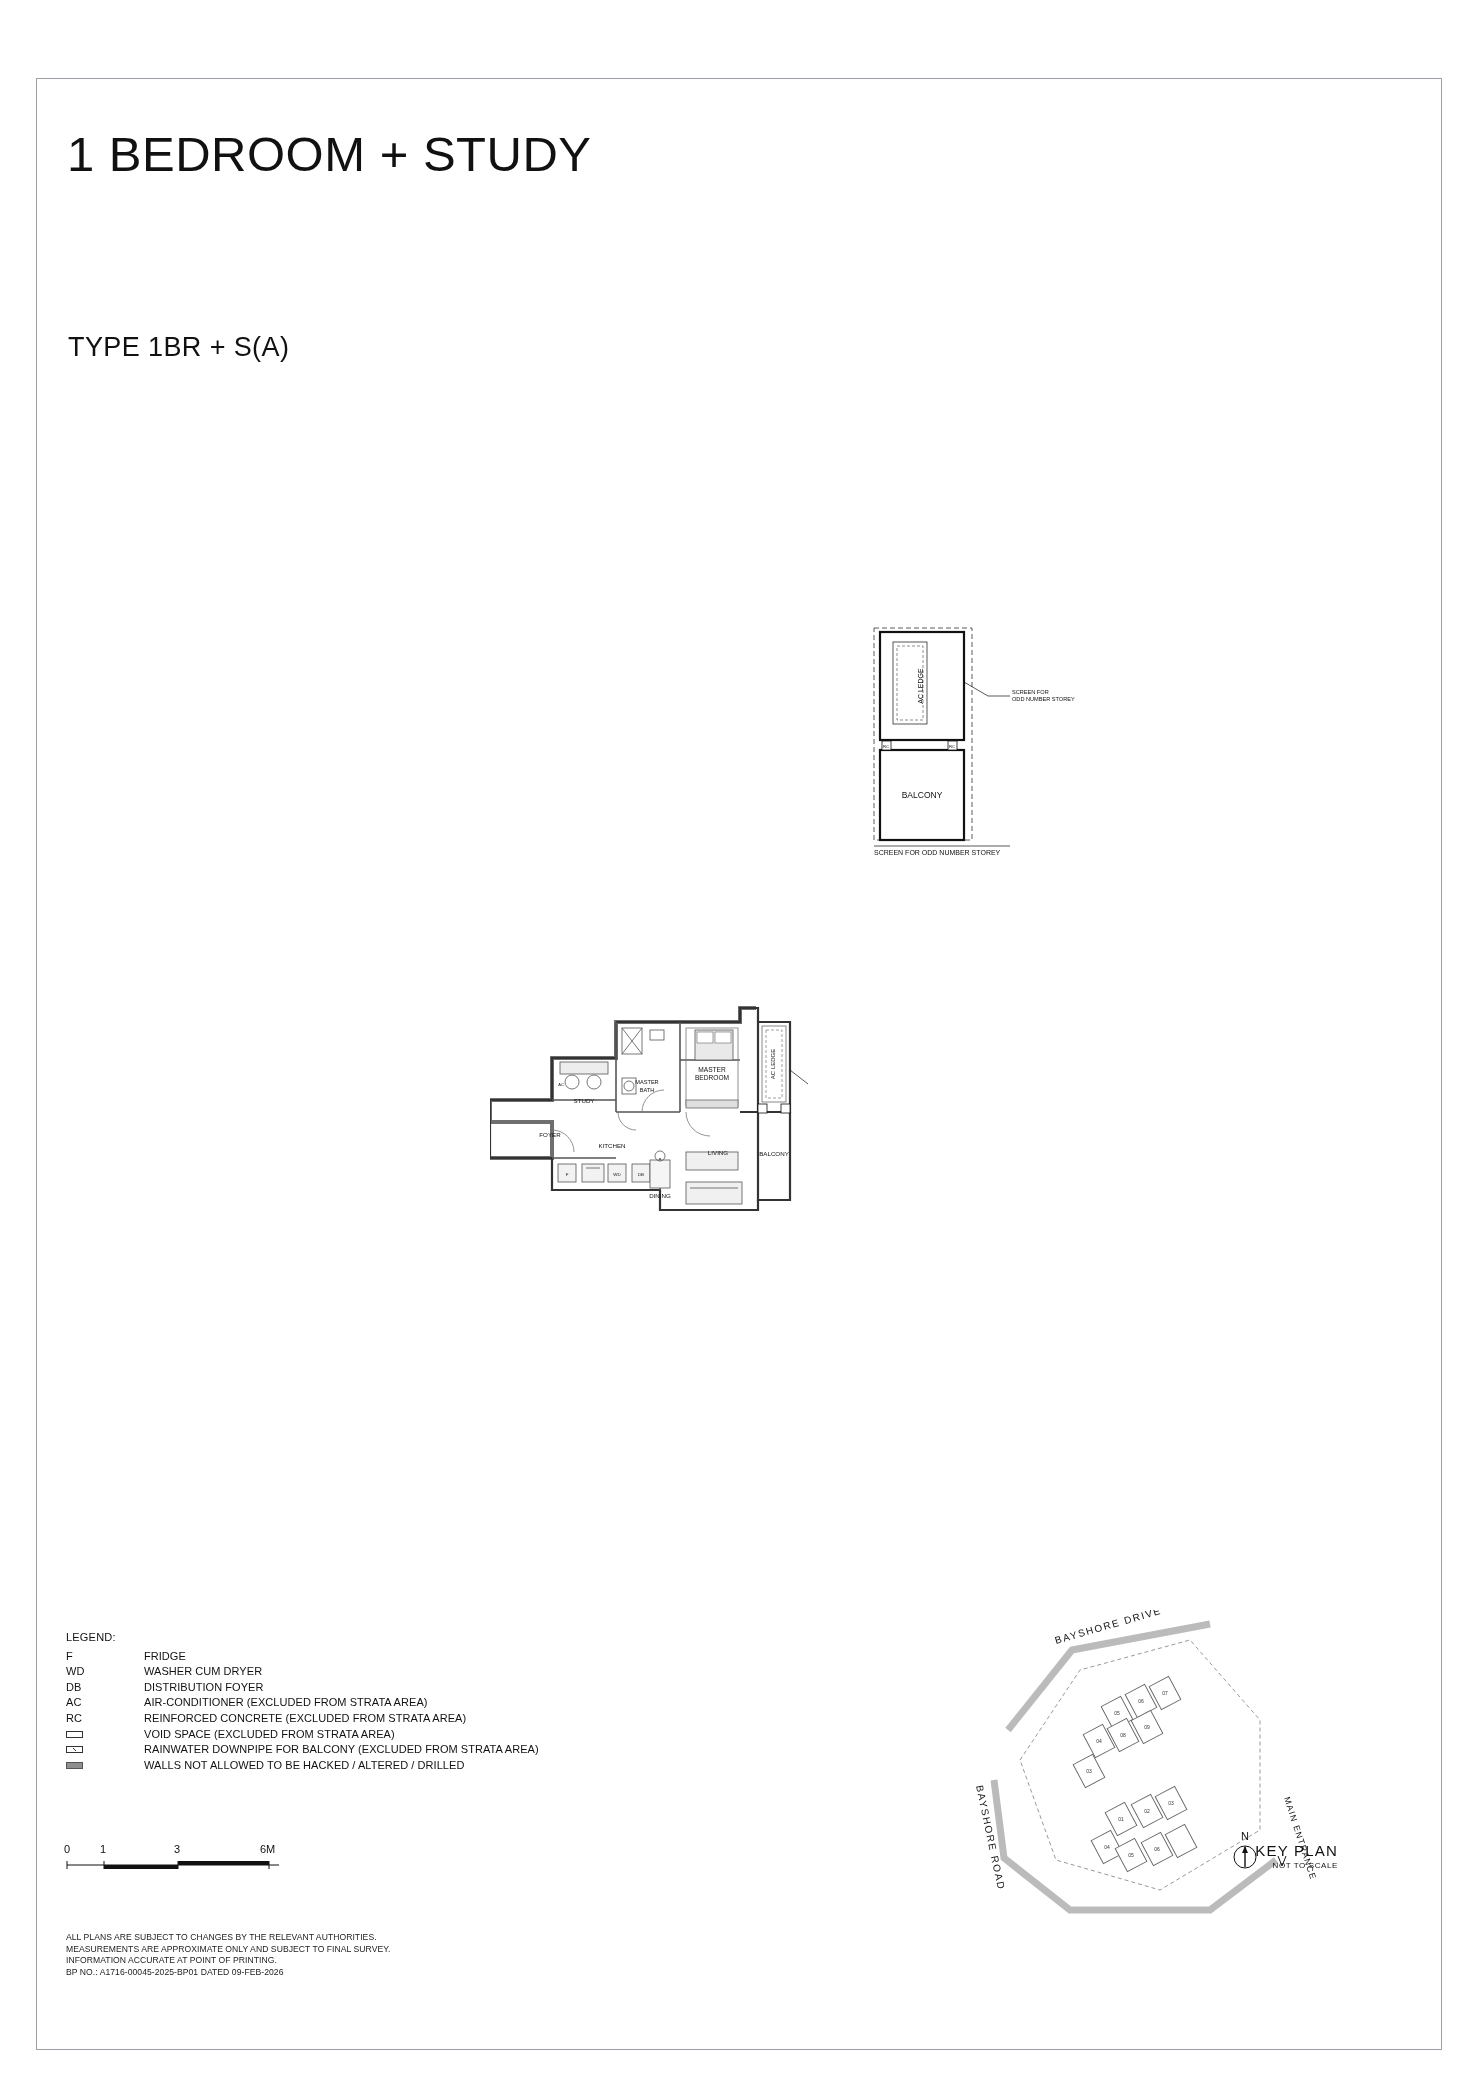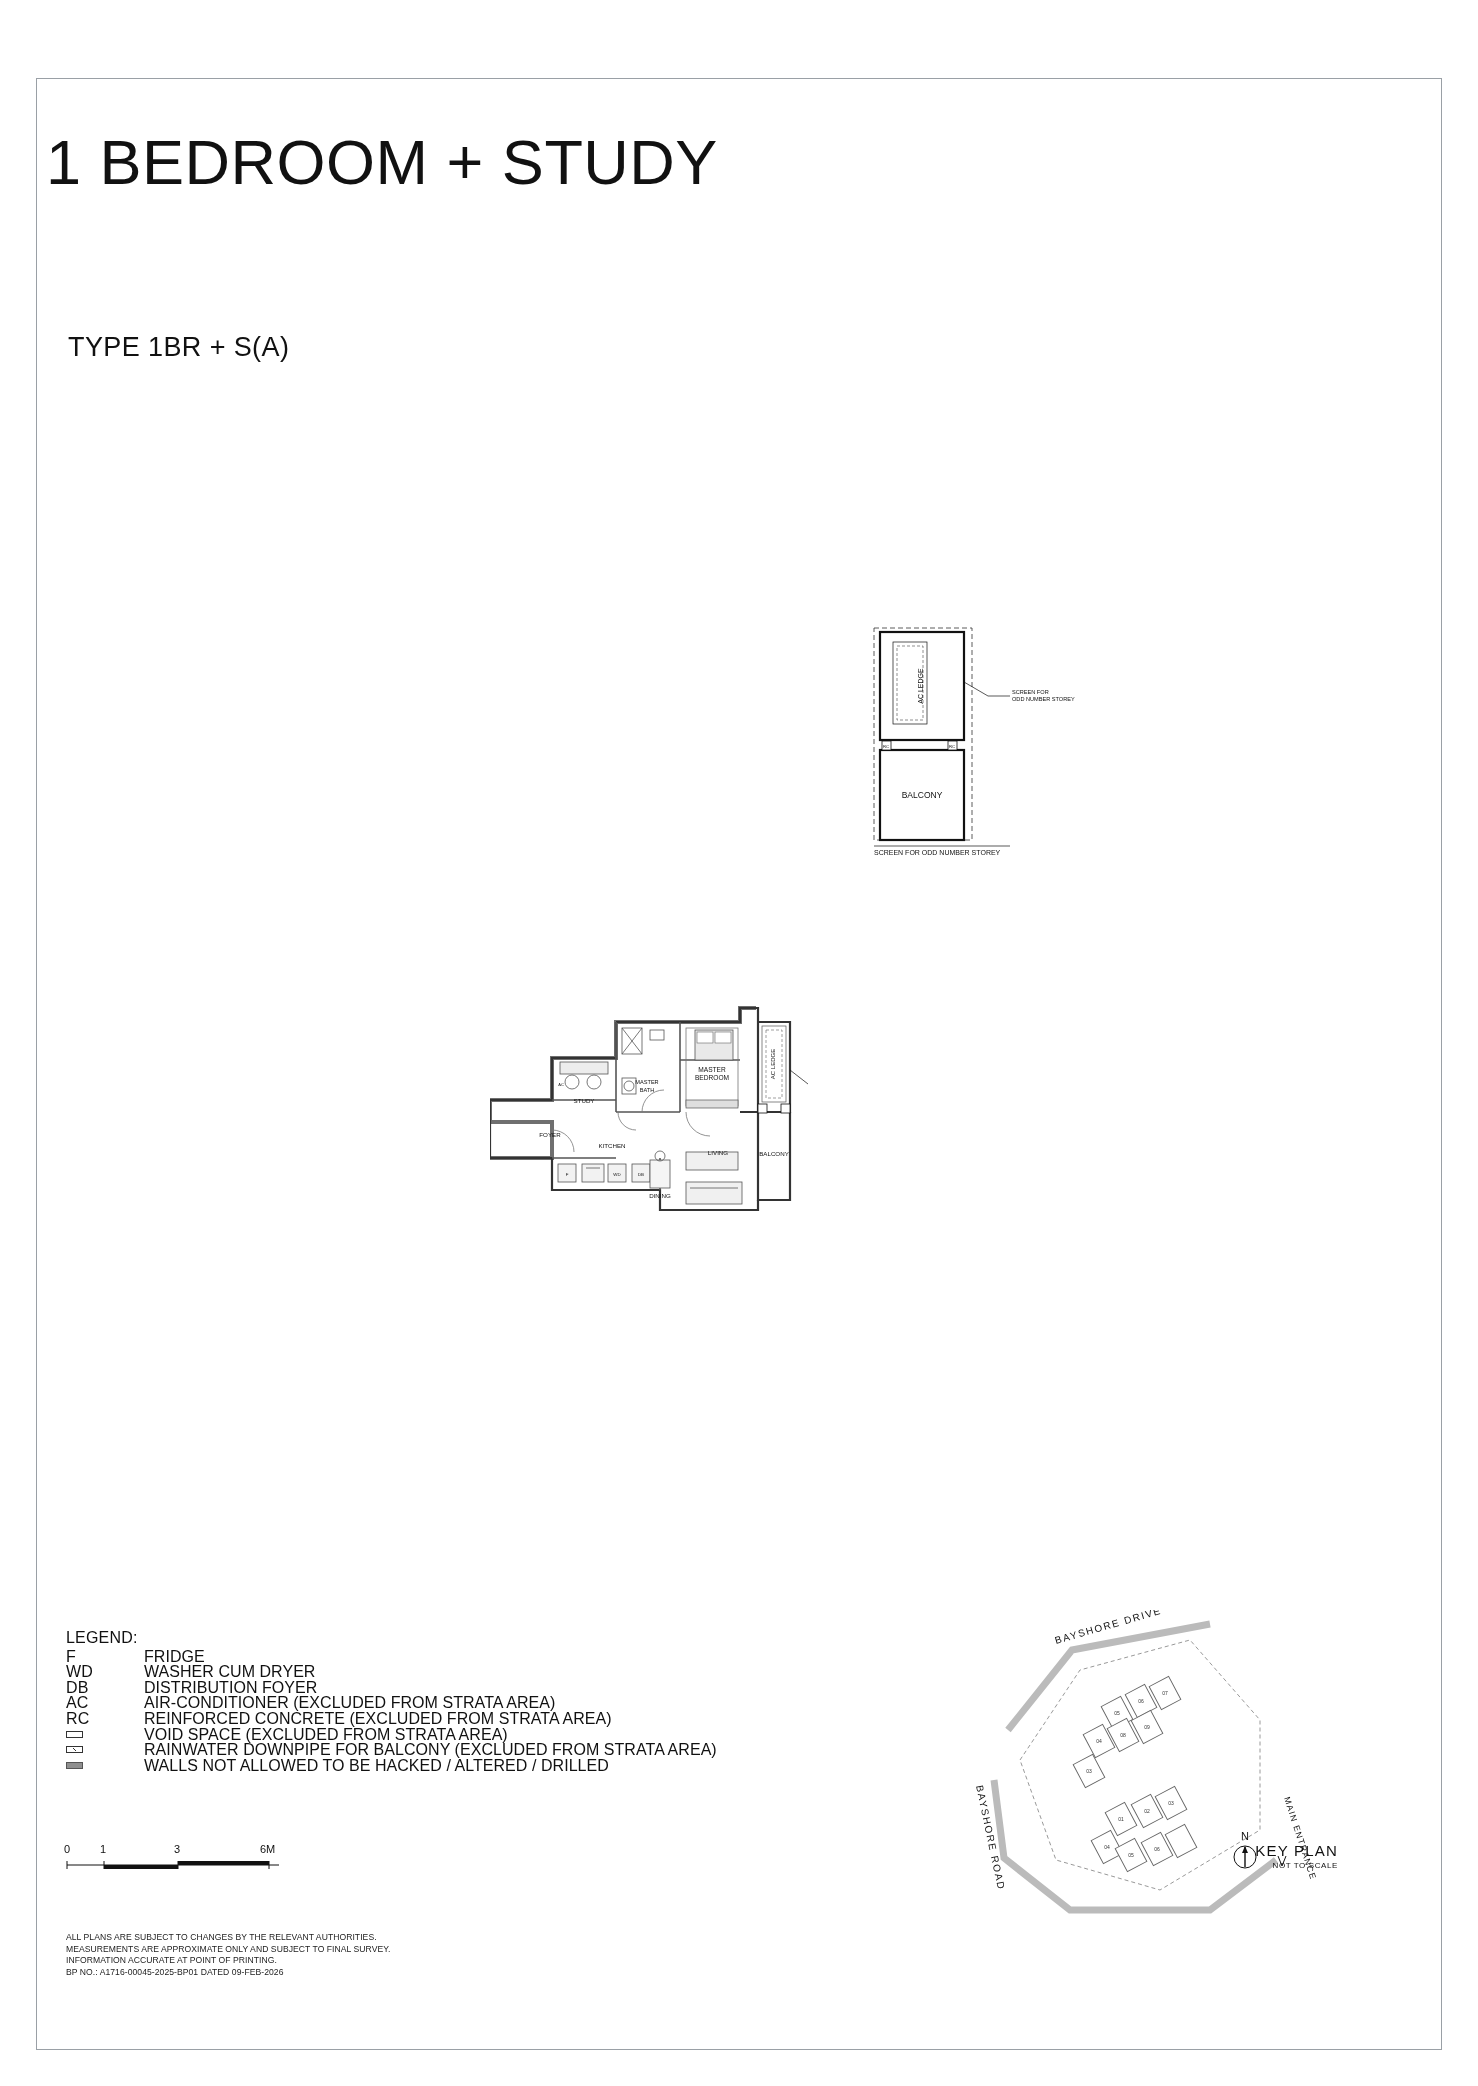--- a/index.html
+++ b/index.html
@@ -25,23 +25,23 @@
     top: 78px;
     width: 1406px;
     height: 1972px;
     border: 1px solid #9aa0a6;
     box-sizing: border-box;
   }
 
   
   .title {
     position: absolute;
-    left: 46px;
+    left: 67px;
     top: 126px;
-    font-size: 63px;
+    font-size: 49px;
     letter-spacing: 0.5px;
     font-weight: 400;
     color: #111;
     white-space: nowrap;
   }
   .unit-type {
     position: absolute;
     left: 68px;
     top: 332px;
     font-size: 27px;
@@ -77,21 +77,21 @@
     width: 480px;
     height: 300px;
   }
   .svg-block { display: block; }
 
   
   .legend {
     position: absolute;
     left: 66px;
     top: 1630px;
-    font-size: 16px;
+    font-size: 11px;
     line-height: 15.6px;
     color: #111;
   }
   .legend-title { margin-bottom: 3px; letter-spacing: 0.2px; }
   .legend-row {
     display: flex;
     align-items: center;
     height: 15.6px;
   }
   .legend-key {

